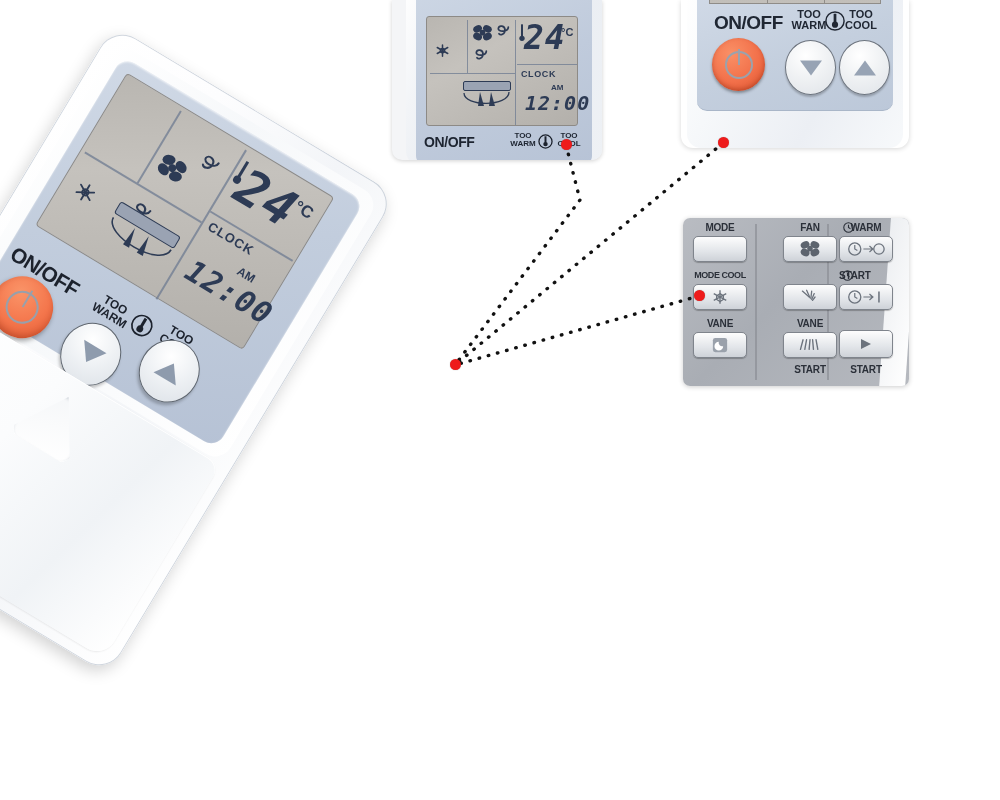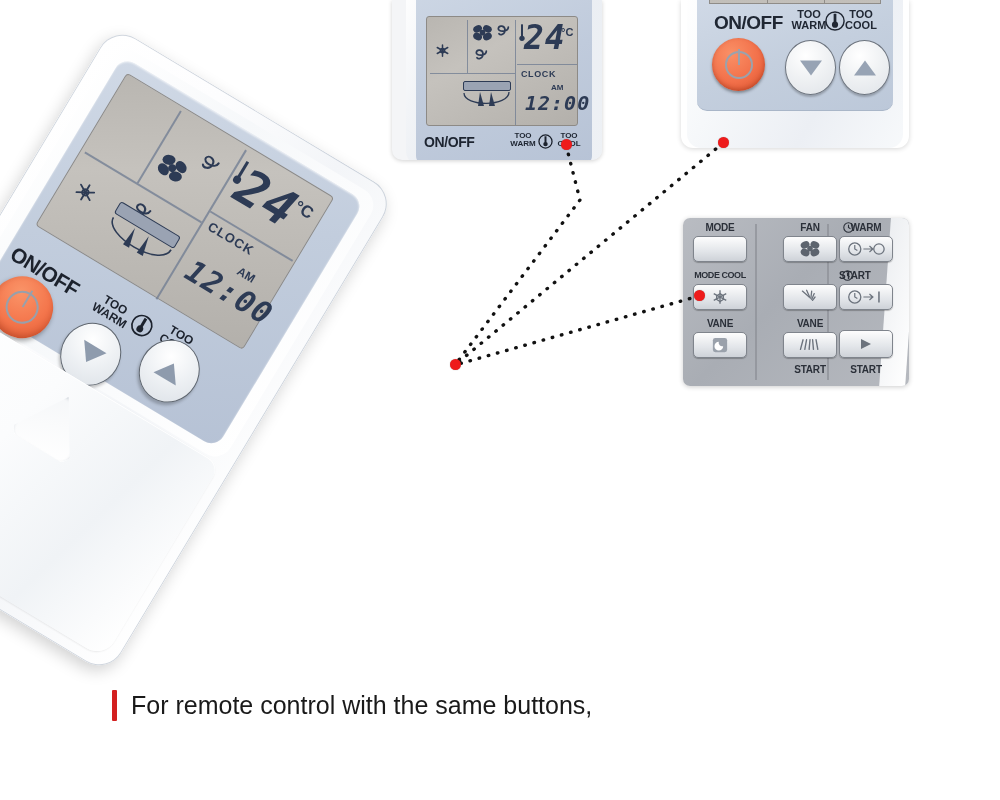--- a/index.html
+++ b/index.html
@@ -526,17 +526,16 @@
   </svg>
 
   <div class="dot" style="left:561px;top:139px;"></div>
   <div class="dot" style="left:718px;top:137px;"></div>
   <div class="dot" style="left:694px;top:290px;"></div>
   <div class="dot" style="left:450px;top:359px;"></div>
 
   <div id="caption">
     <div class="bar"></div>
     <div class="txt">
-      <div>For remote control with the same buttons,</div>
     </div>
   </div>
 
 </div>
 
 </body></html>

